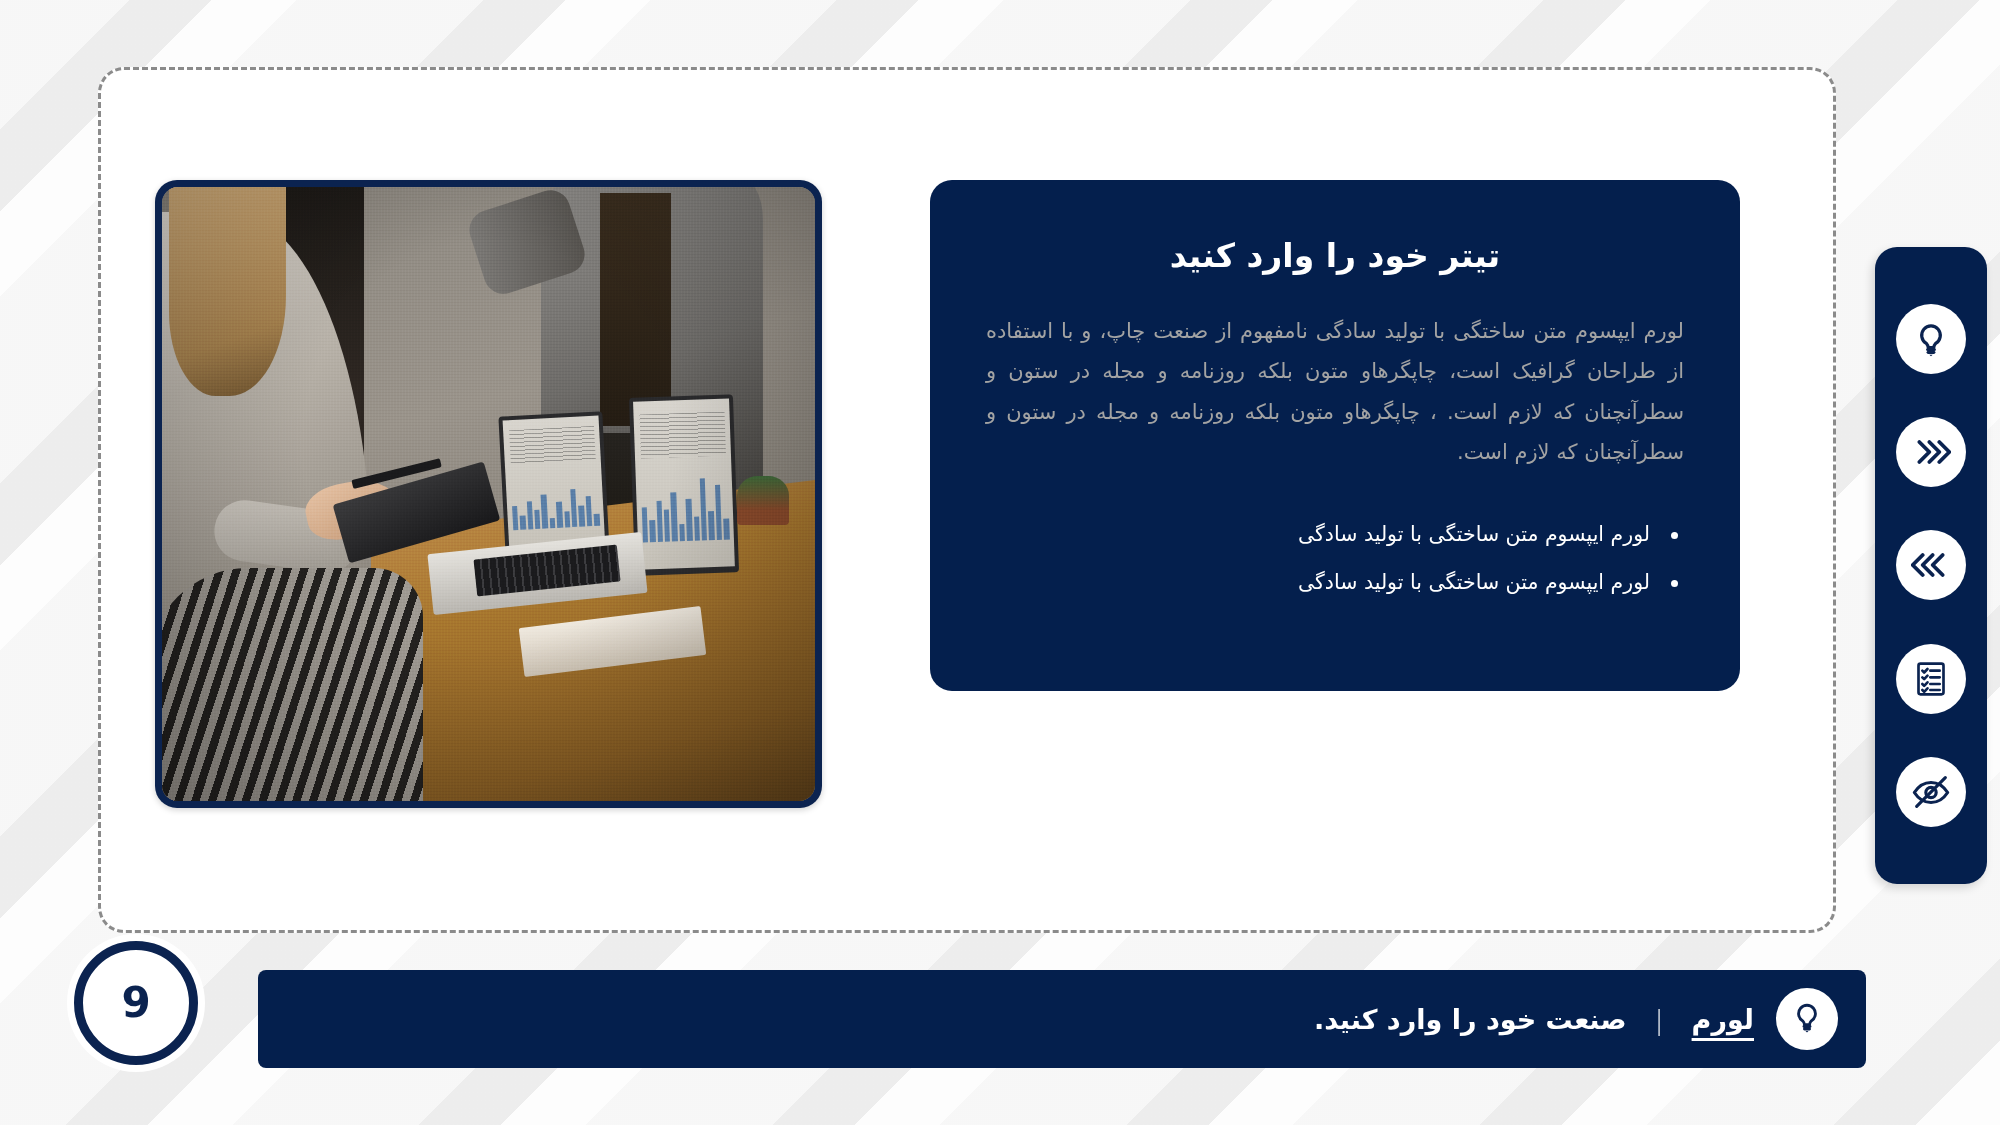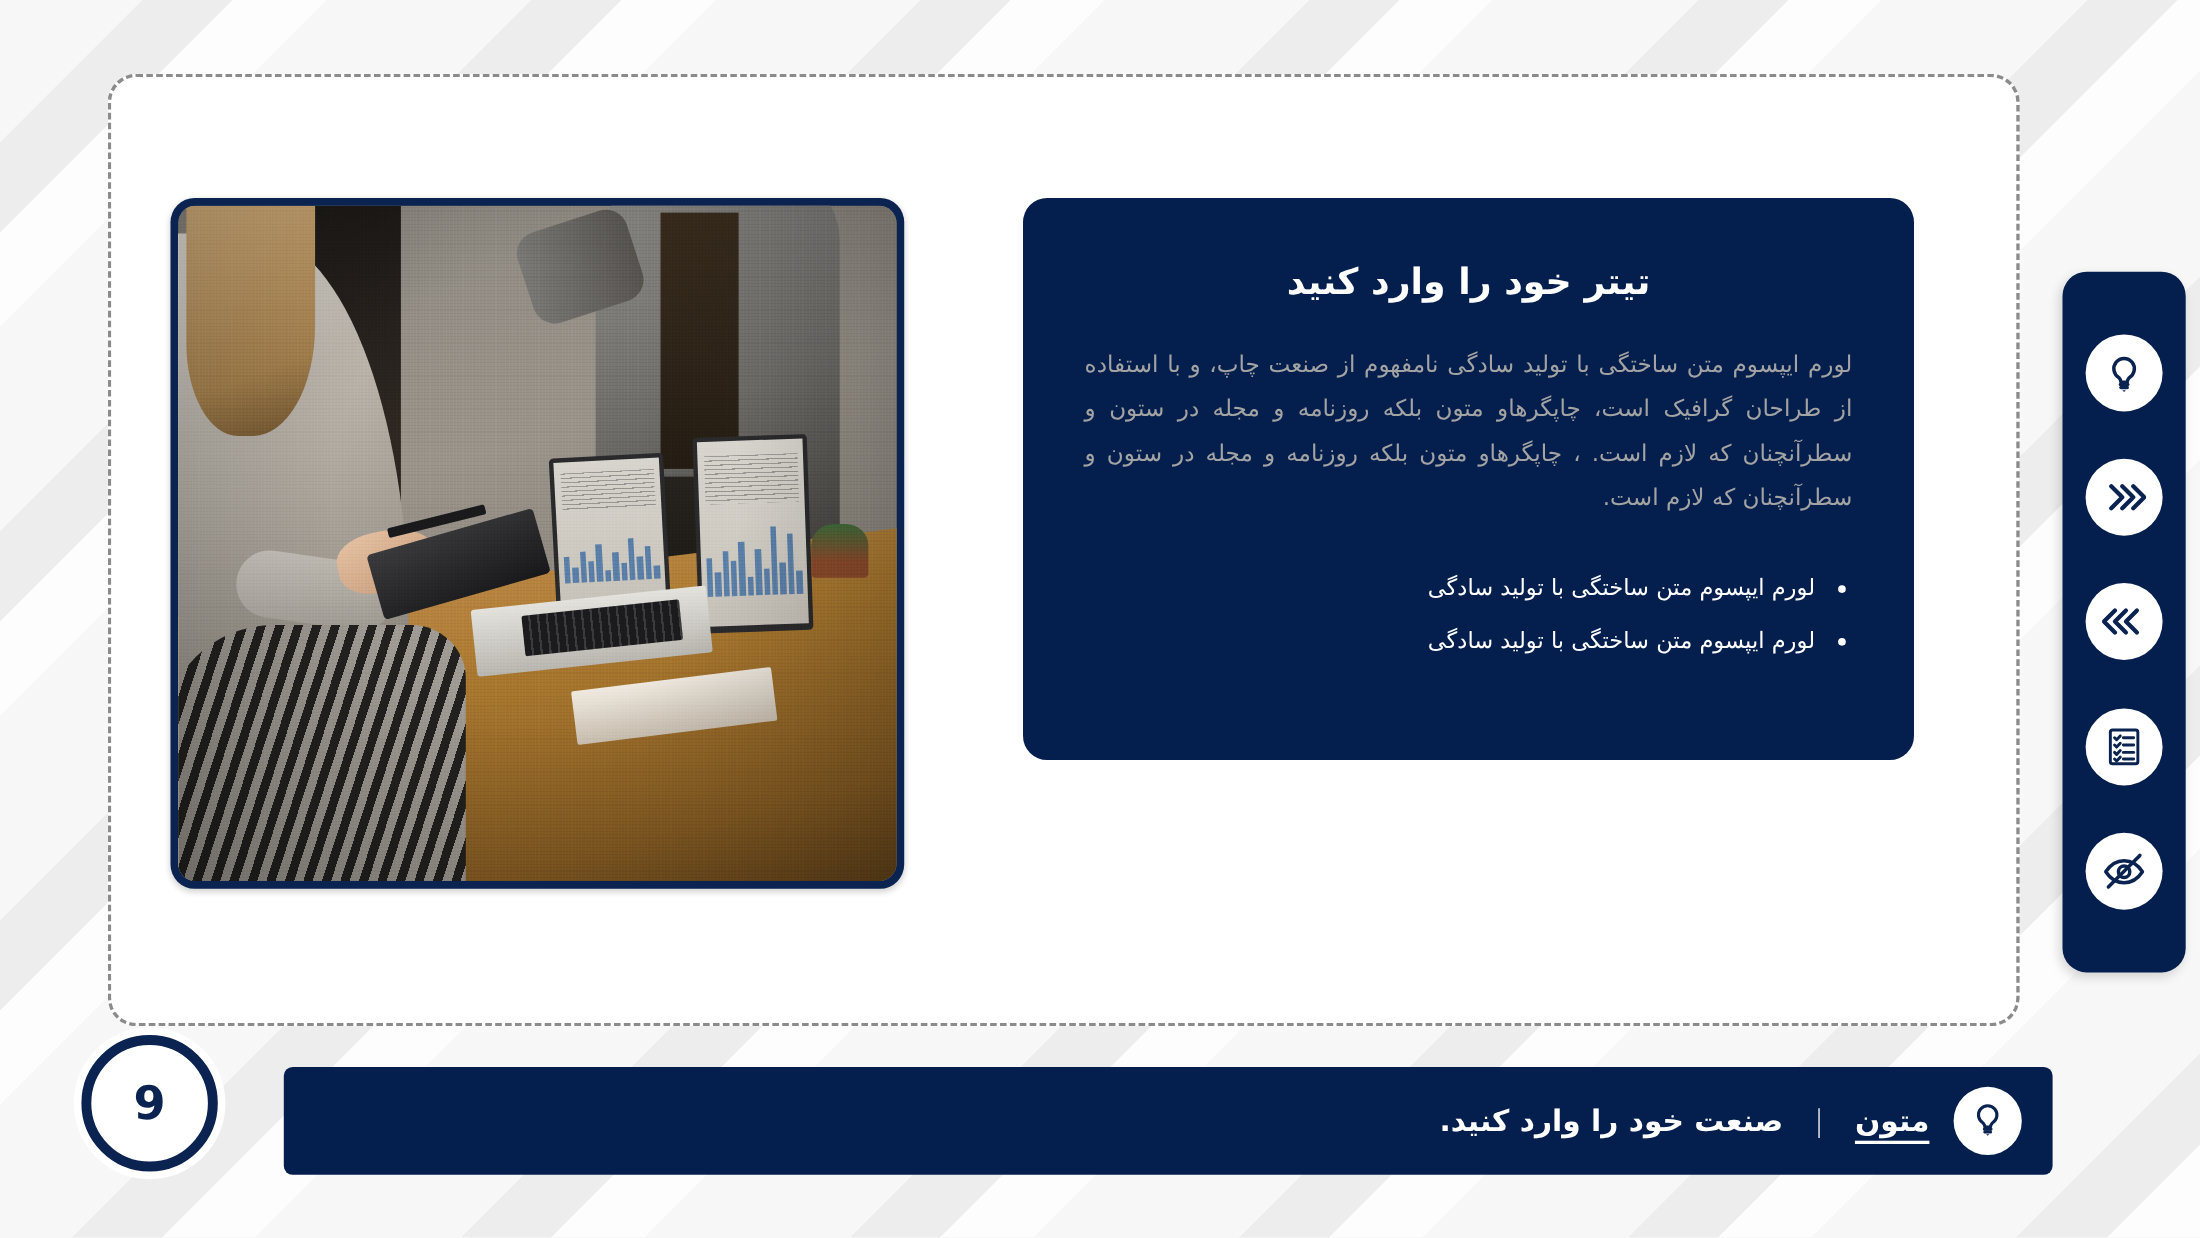--- a/index.html
+++ b/index.html
@@ -500,20 +500,20 @@
   <div class="footer-bulb">
     <span>
       <svg viewBox="0 0 24 24" fill="none" stroke="#0b2350" stroke-width="1.9" stroke-linecap="round" stroke-linejoin="round">
         <path d="M9.2 14.6A5.6 5.6 0 1 1 14.8 14.6c-.7.8-1.1 1.6-1.1 2.5h-3.4c0-.9-.4-1.7-1.1-2.5z"></path>
         <line x1="10" y1="18.3" x2="14" y2="18.3"></line>
         <line x1="10.3" y1="20" x2="13.7" y2="20"></line>
         <path d="M11 21.4h2l-1 1z" fill="#0b2350" stroke="none"></path>
       </svg>
     </span>
   </div>
-  <div class="footer-section">متون</div>
+  <div class="footer-section">لورم</div>
   <div class="footer-sep">|</div>
   <div class="footer-title">صنعت خود را وارد کنید.</div>
 </div>
 
 <div class="page-badge">
   <span>9</span>
 </div>
 
 </body></html>

